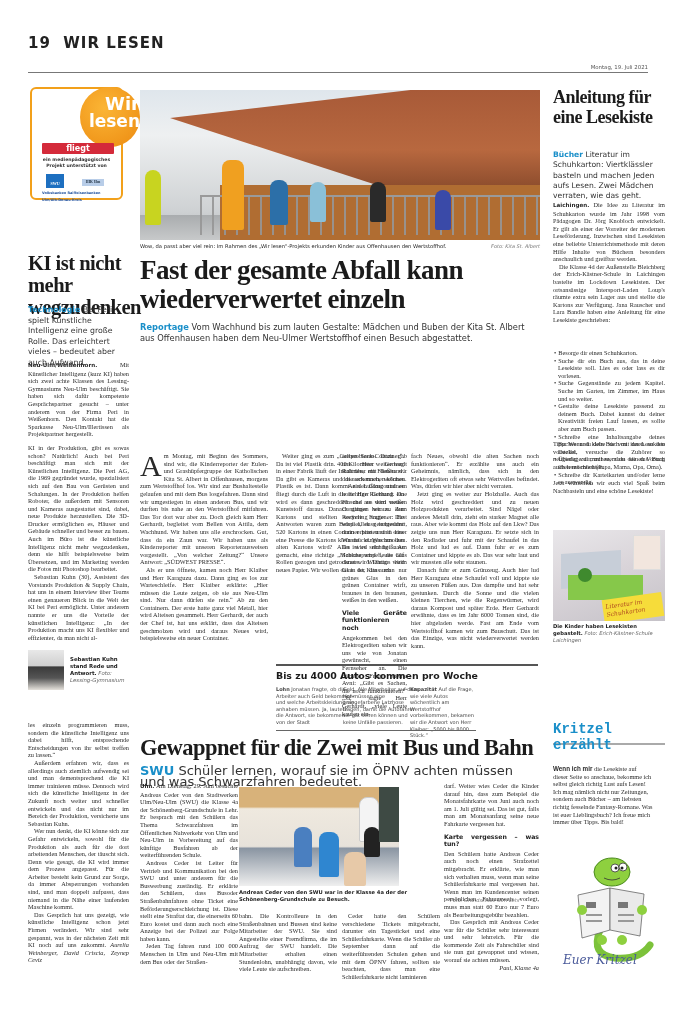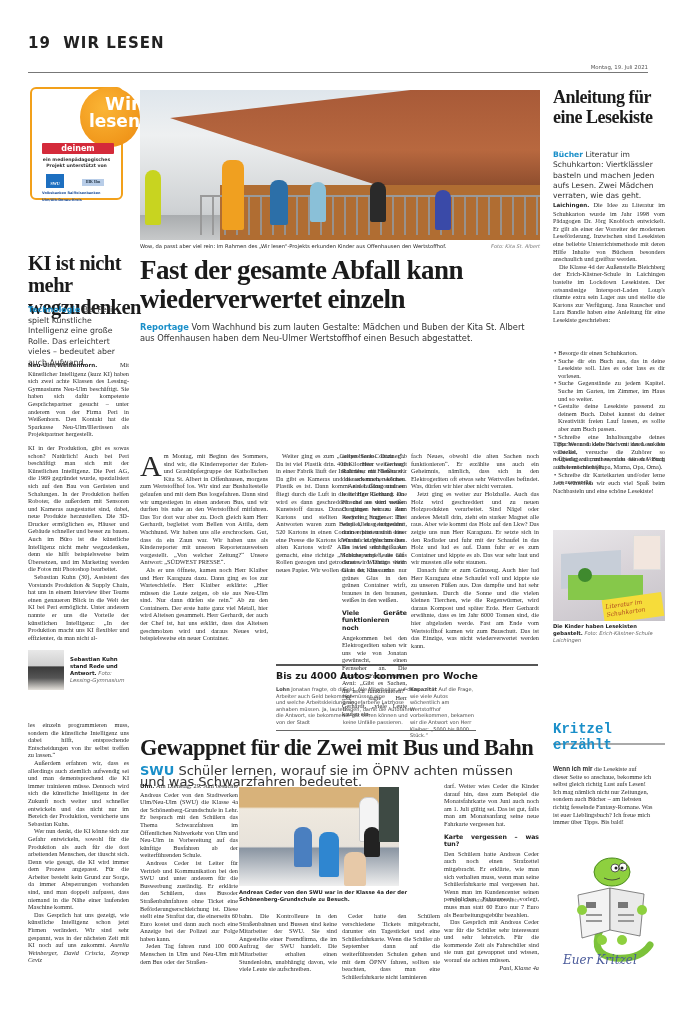--- a/index.html
+++ b/index.html
@@ -105,21 +105,21 @@
   <span>WIR LESEN</span>
 </div>
 <div id="page-header-date" class="abs">Montag, 19. Juli 2021</div>
 <div id="header-rule" class="abs"></div>
 
 <div id="logo-box" class="abs">
   <div id="logo-badge" class="abs">
     <div class="w1">Wir</div>
     <div class="w2">lesen</div>
   </div>
-  <div id="logo-ribbon" class="abs">deinem</div>
+  <div id="logo-ribbon" class="abs">fliegt</div>
   <div id="logo-sub" class="abs">ein medienpädagogisches Projekt unterstützt von</div>
   <div id="logo-swu" class="abs">SWU</div>
   <div id="logo-ihk" class="abs">IHK Ulm</div>
   <div id="logo-vrb" class="abs">Volksbanken Raiffeisenbanken Ulm/Alb-Donau-Kreis</div>
 </div>
 
 <h2 id="ki-headline" class="abs headline">KI ist nicht mehr wegzudenken</h2>
 <div id="ki-teaser" class="abs teaser">
   <span class="accent">Technologie</span><span> Bei Peri spielt Künstliche Intelligenz eine große Rolle. Das erleichtert vieles – bedeutet aber auch Aufwand.</span>
 </div>

